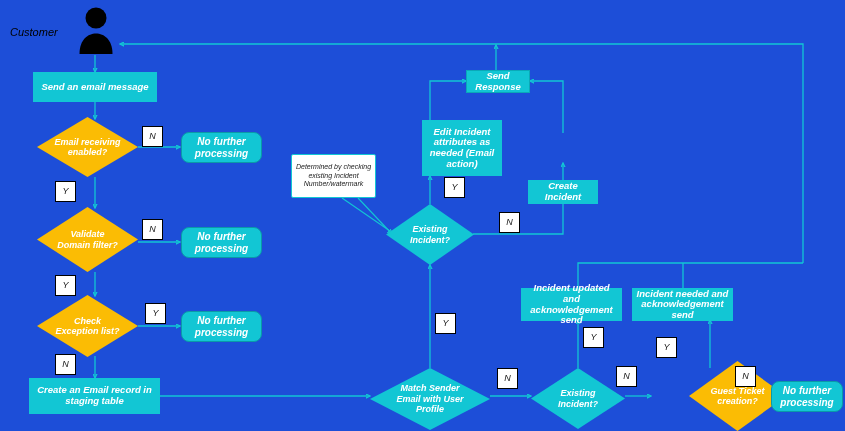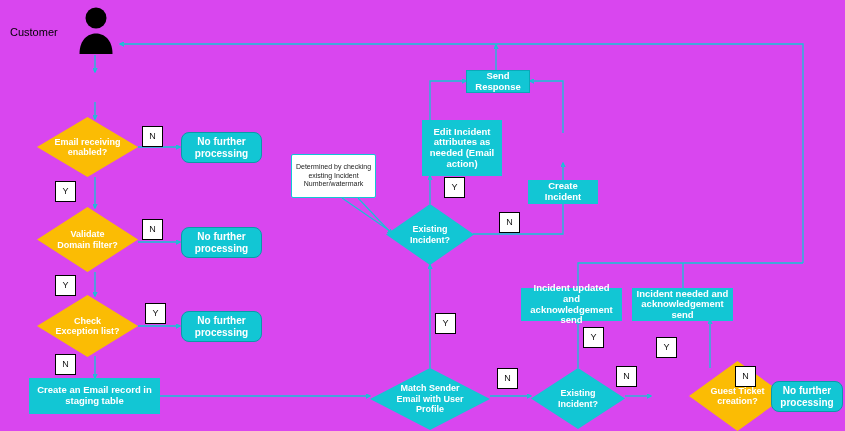--- a/index.html
+++ b/index.html
@@ -1,21 +1,21 @@
 <!DOCTYPE html>
 <html><head>
 <meta charset="utf-8">
 <title>Email to Incident Flowchart</title>
 <style>
   html,body{margin:0;padding:0;background:#ffffff;}
   body{
     font-family:"Liberation Sans", sans-serif;
     width:845px;height:431px;overflow:hidden;
   }
-  #canvas{position:relative;width:845px;height:431px;background:#d946ef;}
+  #canvas{position:relative;width:845px;height:431px;background:#1d4ed8;font-style:italic;}
 
   
   .node{position:absolute;box-sizing:border-box;display:flex;align-items:center;
         justify-content:center;text-align:center;line-height:1.12;}
 
   .proc{background:#12c6d4;color:#ffffff;font-size:9.5px;font-weight:bold;
         padding:0 4px;}
   .proc.bordered{border:1px solid #0aa9b8;}
 
   .rounded{background:#12c6d4;color:#ffffff;font-size:10px;font-weight:bold;
@@ -111,20 +111,21 @@
     <line class="thin" x1="358" y1="198" x2="392" y2="234" marker-end="url(#ahs)"></line>
   </svg>
 
   <div class="node plain" style="left:10px;top:24px;width:58px;height:16px;justify-content:flex-start;">Customer</div>
 
   <svg class="person" style="left:76px;top:5px;" width="40" height="50" viewBox="0 0 40 50">
     <circle cx="20" cy="13" r="10.5" fill="#000000"></circle>
     <path d="M3.5,49 C3.5,34.5 12,28.5 20,28.5 C28,28.5 36.5,34.5 36.5,49 Z" fill="#000000"></path>
   </svg>
 
+  <div class="node proc" style="left:33px;top:72px;width:124px;height:30px;">Send an email message</div>
 
   <div class="diamond" style="left:37px;top:117px;width:101px;height:60px;">
     <svg class="dshape" viewBox="0 0 101 60">
         <polygon points="50.5,0 101,30 50.5,60 0,30" fill="#fbbc04"></polygon>
       </svg>
     <div class="dtext" style="padding:0 10px;">Email receiving enabled?</div>
   </div>
 
   <div class="node label" style="left:142px;top:126px;width:21px;height:21px;">N</div>
   <div class="node label" style="left:55px;top:181px;width:21px;height:21px;">Y</div>

